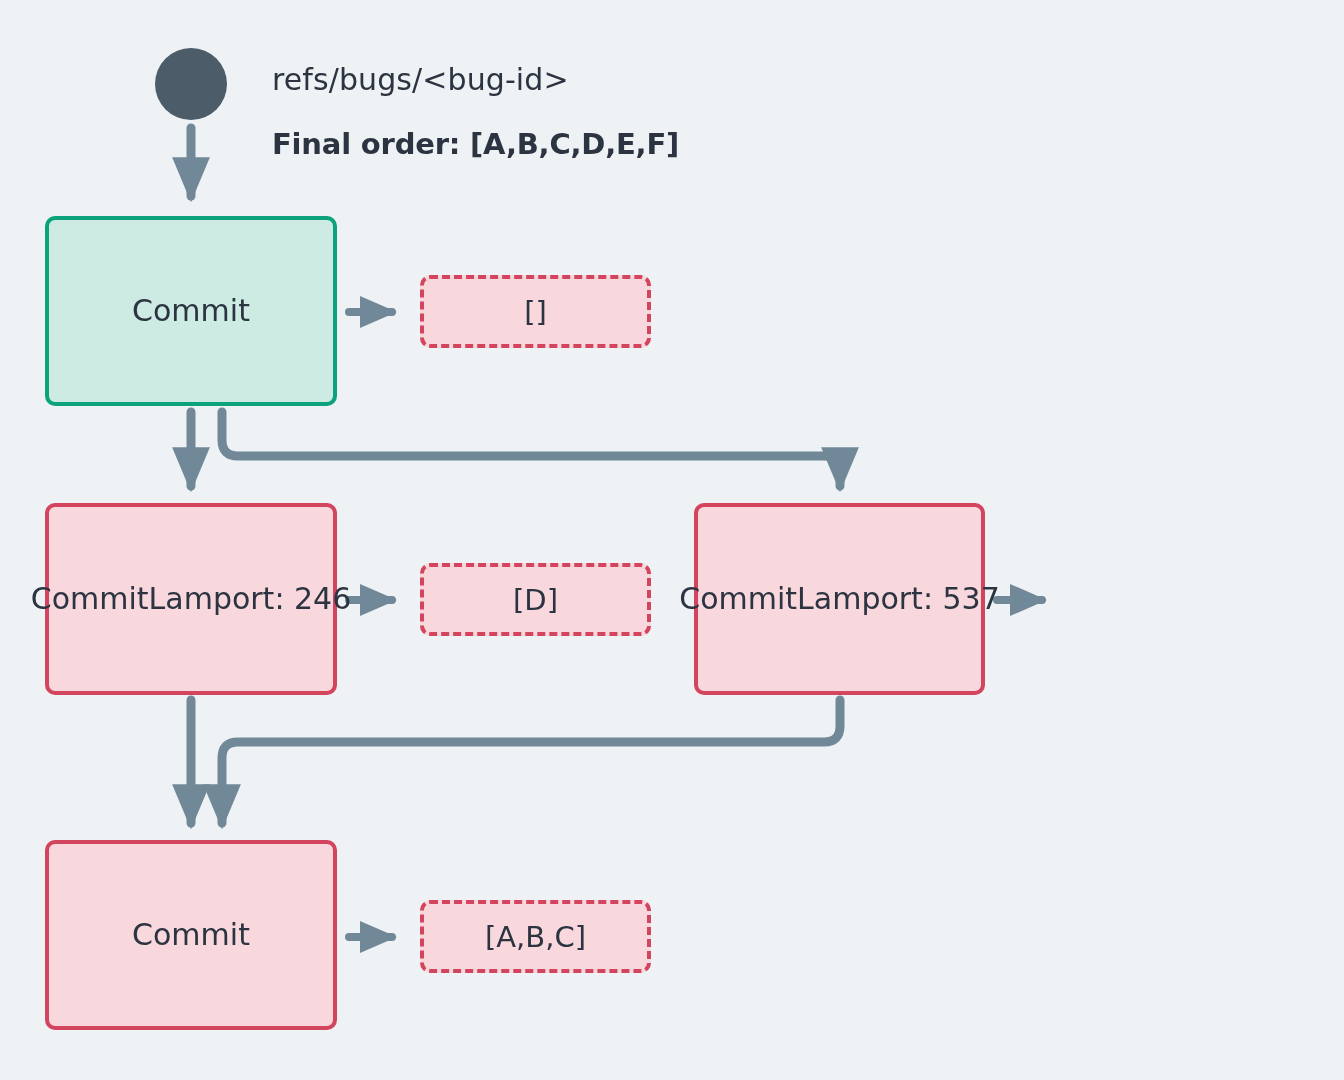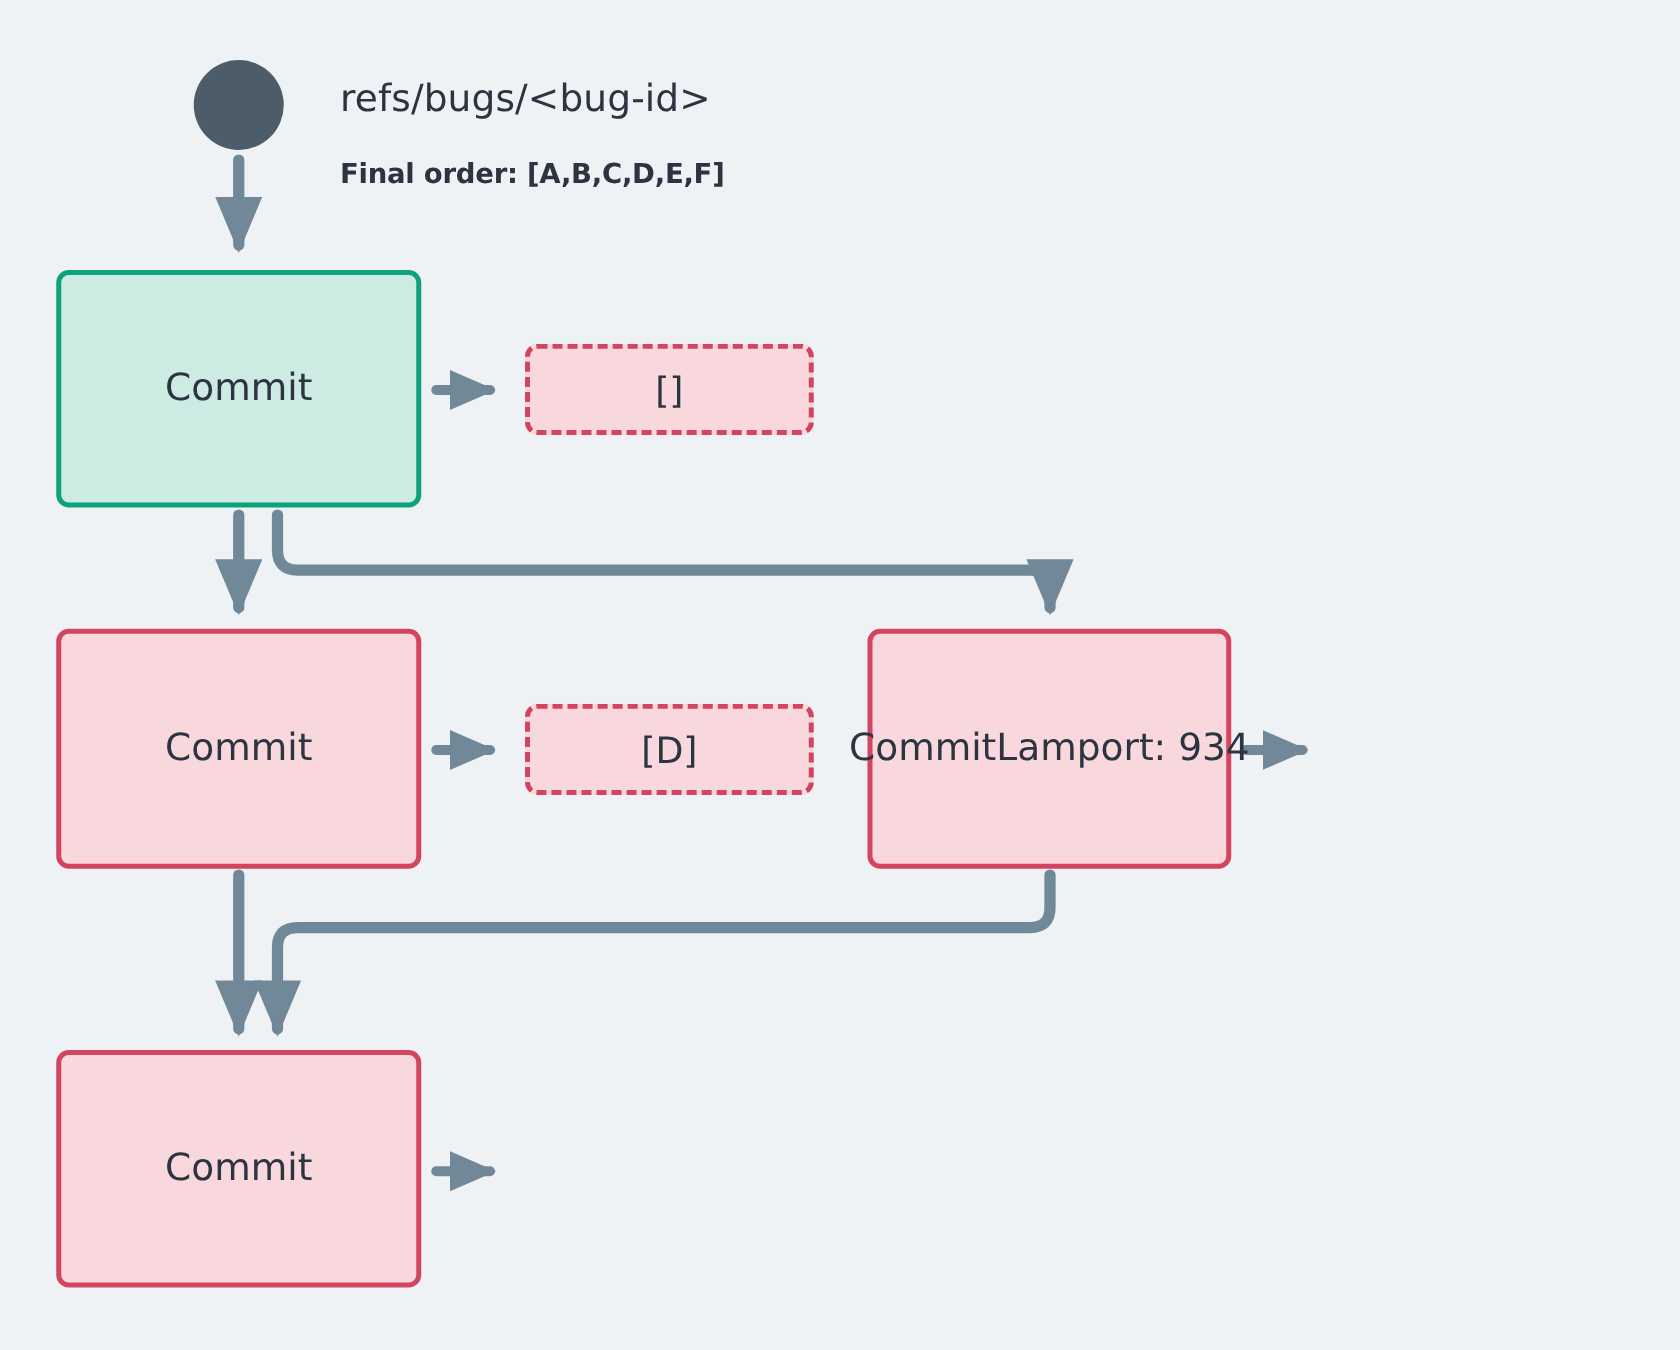--- a/index.html
+++ b/index.html
@@ -44,21 +44,21 @@
     top: 62px;
     font-size: 30px;
     color: #2b3440;
     white-space: nowrap;
     letter-spacing: 0.1px;
   }
   .final-order-label {
     position: absolute;
     left: 272px;
     top: 127px;
-    font-size: 22px;
+    font-size: 29px;
     font-weight: bold;
     color: #2b3440;
     white-space: nowrap;
     letter-spacing: -0.2px;
   }
 
   
   .commit-box {
     position: absolute;
     border-radius: 10px;
@@ -147,27 +147,29 @@
   <div class="root-circle"></div>
   <div class="ref-label">refs/bugs/&lt;bug-id&gt;</div>
   <div class="final-order-label">Final order: [A,B,C,D,E,F]</div>
 
   <div class="commit-box teal" id="commit-864">
     <div class="line">Commit</div>
   </div>
 
   <div class="commit-box pink" id="commit-246">
     <div class="line">Commit</div>
+    <div class="line">Lamport: 246</div>
   </div>
 
   <div class="commit-box pink" id="commit-537">
     <div class="line">Commit</div>
-    <div class="line">Lamport: 934</div>
+    <div class="line">Lamport: 537</div>
   </div>
 
   <div class="commit-box pink" id="commit-127">
     <div class="line">Commit</div>
   </div>
 
   <div class="order-box" id="order-864">[]</div>
   <div class="order-box" id="order-246">[D]</div>
+  <div class="order-box" id="order-127">[A,B,C]</div>
 
 </div>
 
 </body></html>

